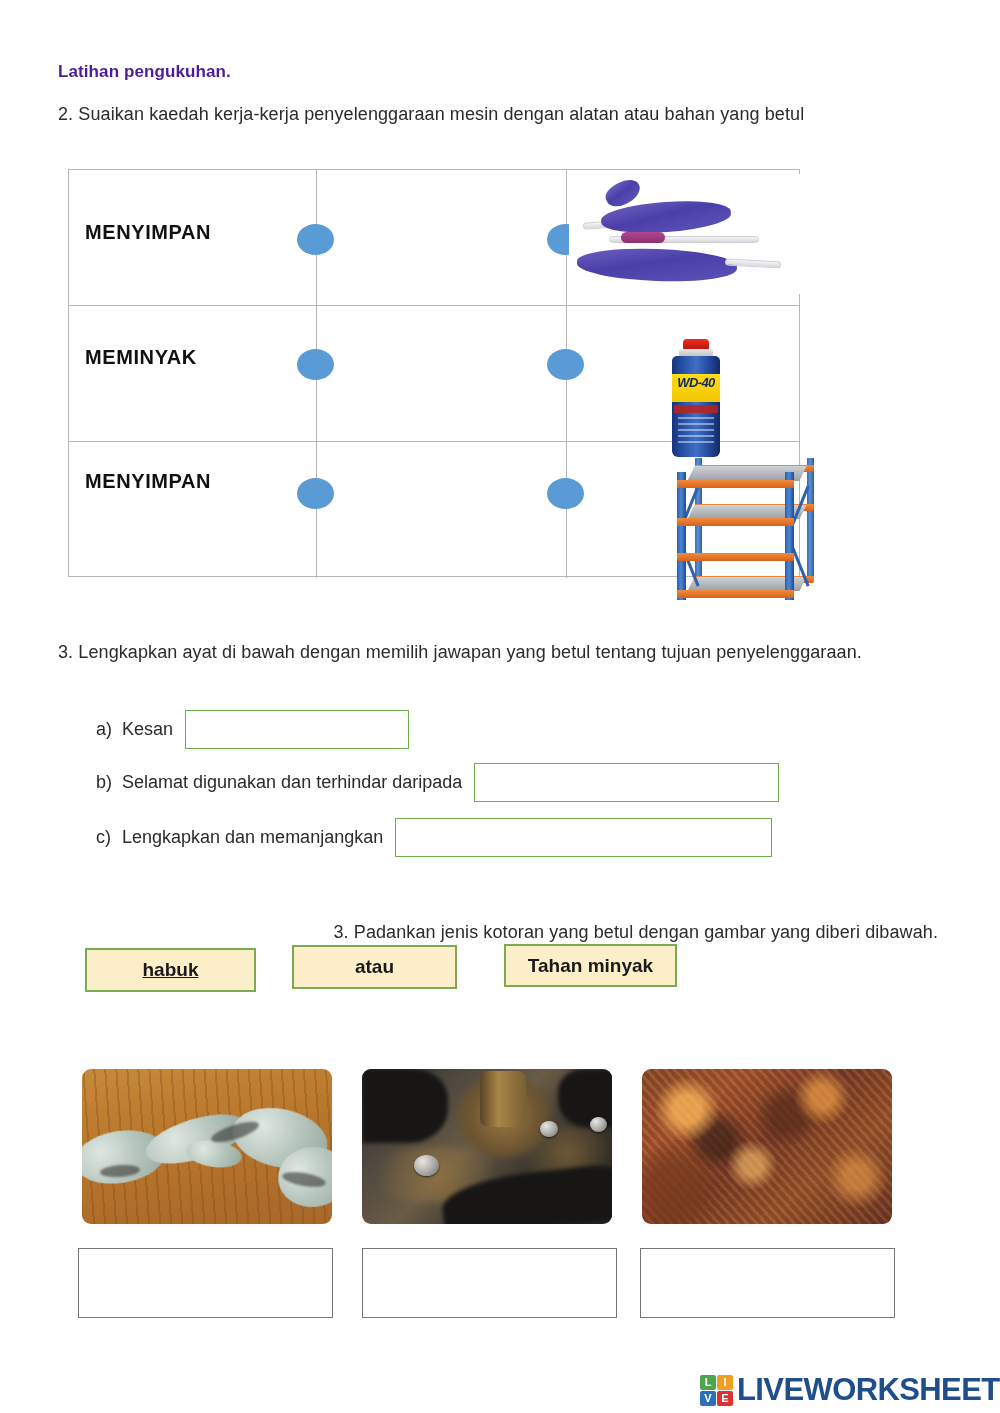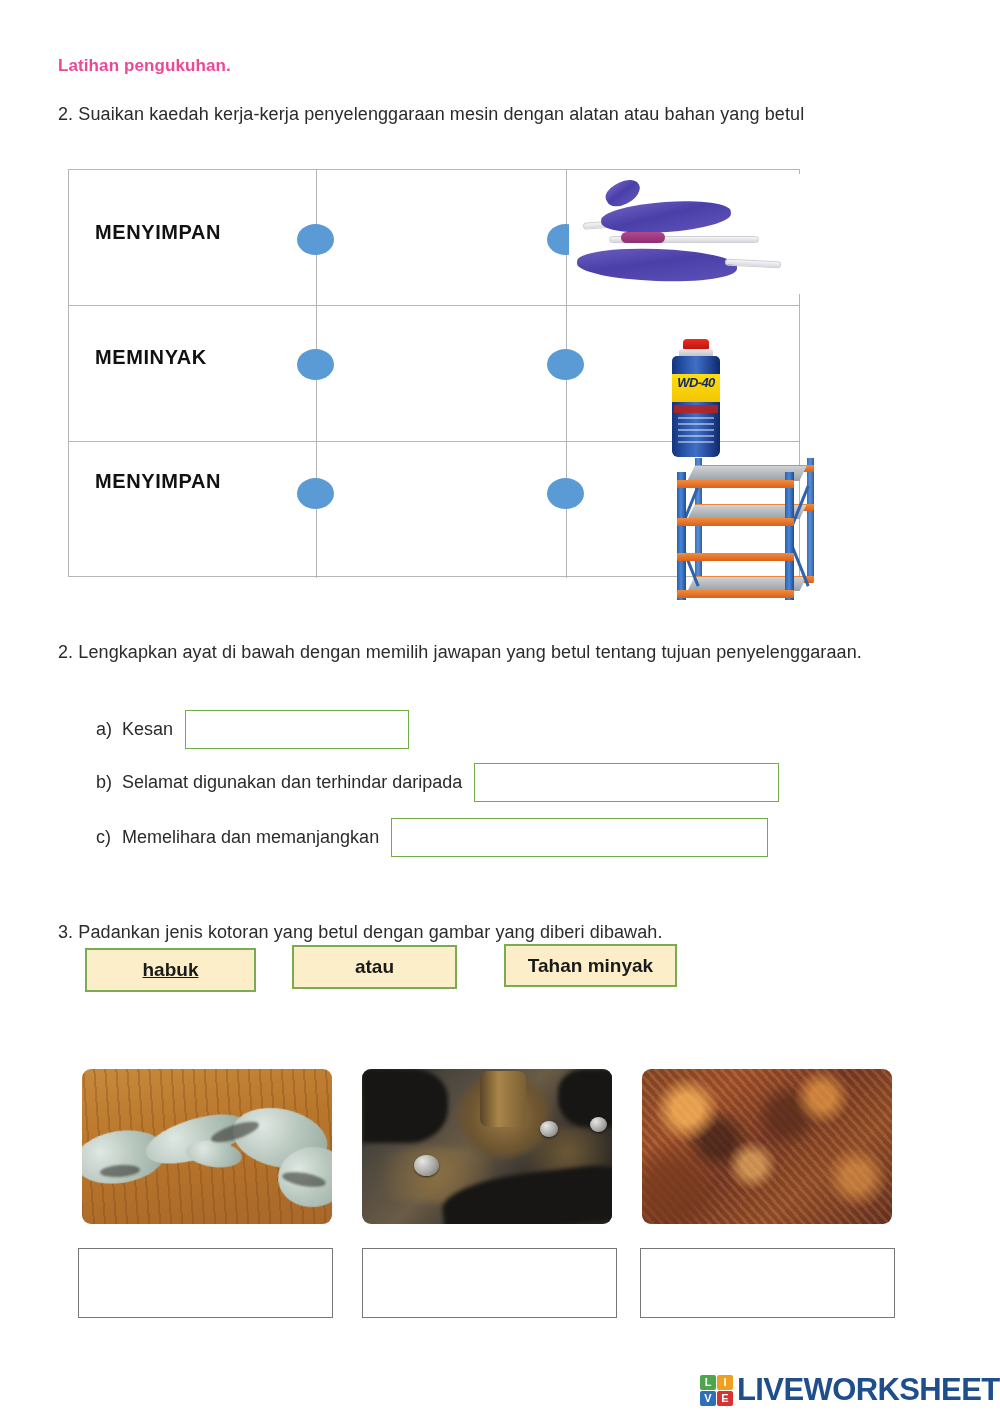--- a/index.html
+++ b/index.html
@@ -13,36 +13,36 @@
     position: relative;
     font-family: "Liberation Sans", sans-serif;
     color: #222222;
     overflow: hidden;
   }
 
   
   .title {
     position: absolute;
     left: 58px;
-    top: 56px;
+    top: 62px;
     font-size: 17px;
     font-weight: bold;
-    color: #ec4899;
+    color: #4c1d95;
     letter-spacing: .1px;
   }
   .prompt {
     position: absolute;
     font-size: 18px;
     line-height: 29px;
     color: #2b2b2b;
     letter-spacing: .1px;
   }
   #prompt-1 { left: 58px; top: 100px; width: 890px; }
   #prompt-2 { left: 58px; top: 638px; width: 840px; }
-  #prompt-3 { left: 58px; top: 918px; width: 880px; }
+  #prompt-3 { left: 58px; top: 918px; width: 880px; text-align: right; }
 
   
   .match-table {
     position: absolute;
     left: 68px;
     top: 169px;
     width: 732px;
     height: 408px;
     border: 1px solid #b6b6b6;
     box-sizing: border-box;
@@ -70,21 +70,20 @@
   .col-div.c2 { left: 497px; }
 
   .match-label {
     position: absolute;
     left: 16px;
     width: 225px;
     font-size: 20px;
     font-weight: bold;
     color: #111111;
     letter-spacing: .6px;
-    margin-left: 10px;
   }
   .match-label.l1 { top: 51px; }
   .match-label.l2 { top: 176px; }
   .match-label.l3 { top: 300px; }
 
   .dot {
     position: absolute;
     width: 37px;
     height: 31px;
     border-radius: 50%;
@@ -500,37 +499,37 @@
       <div class="rack-post" id="post-fl"></div>
       <div class="rack-post" id="post-fr"></div>
       <div class="rack-beam beam-front" id="beam-f1"></div>
       <div class="rack-beam beam-front" id="beam-f2"></div>
       <div class="rack-beam beam-front" id="beam-f3"></div>
       <div class="rack-beam beam-front" id="beam-f4"></div>
     </div>
   </div>
 </div>
 
-<div class="prompt" id="prompt-2">2. Lengkapkan ayat di bawah dengan memilih jawapan yang betul tentang tujuan penyelenggaraan.</div>
+<div class="prompt" id="prompt-2">3. Lengkapkan ayat di bawah dengan memilih jawapan yang betul tentang tujuan penyelenggaraan.</div>
 
 <div class="q2-row" id="q2-row-a">
   <span class="q2-marker">a)</span>
   <span class="q2-text">Kesan</span>
   <div class="answer-box" id="answer-a"></div>
 </div>
 
 <div class="q2-row" id="q2-row-b">
   <span class="q2-marker">b)</span>
   <span class="q2-text">Selamat digunakan dan terhindar daripada</span>
   <div class="answer-box" id="answer-b"></div>
 </div>
 
 <div class="q2-row" id="q2-row-c">
   <span class="q2-marker">c)</span>
-  <span class="q2-text">Memelihara dan memanjangkan</span>
+  <span class="q2-text">Lengkapkan dan memanjangkan</span>
   <div class="answer-box" id="answer-c"></div>
 </div>
 
 <div class="prompt" id="prompt-3">3. Padankan jenis kotoran yang betul dengan gambar yang diberi dibawah.</div>
 
 <div class="word-chip" id="chip-habuk">habuk</div>
 <div class="word-chip" id="chip-karat">atau</div>
 <div class="word-chip" id="chip-minyak">Tahan minyak</div>
 
 <div class="photo" id="photo-1">

